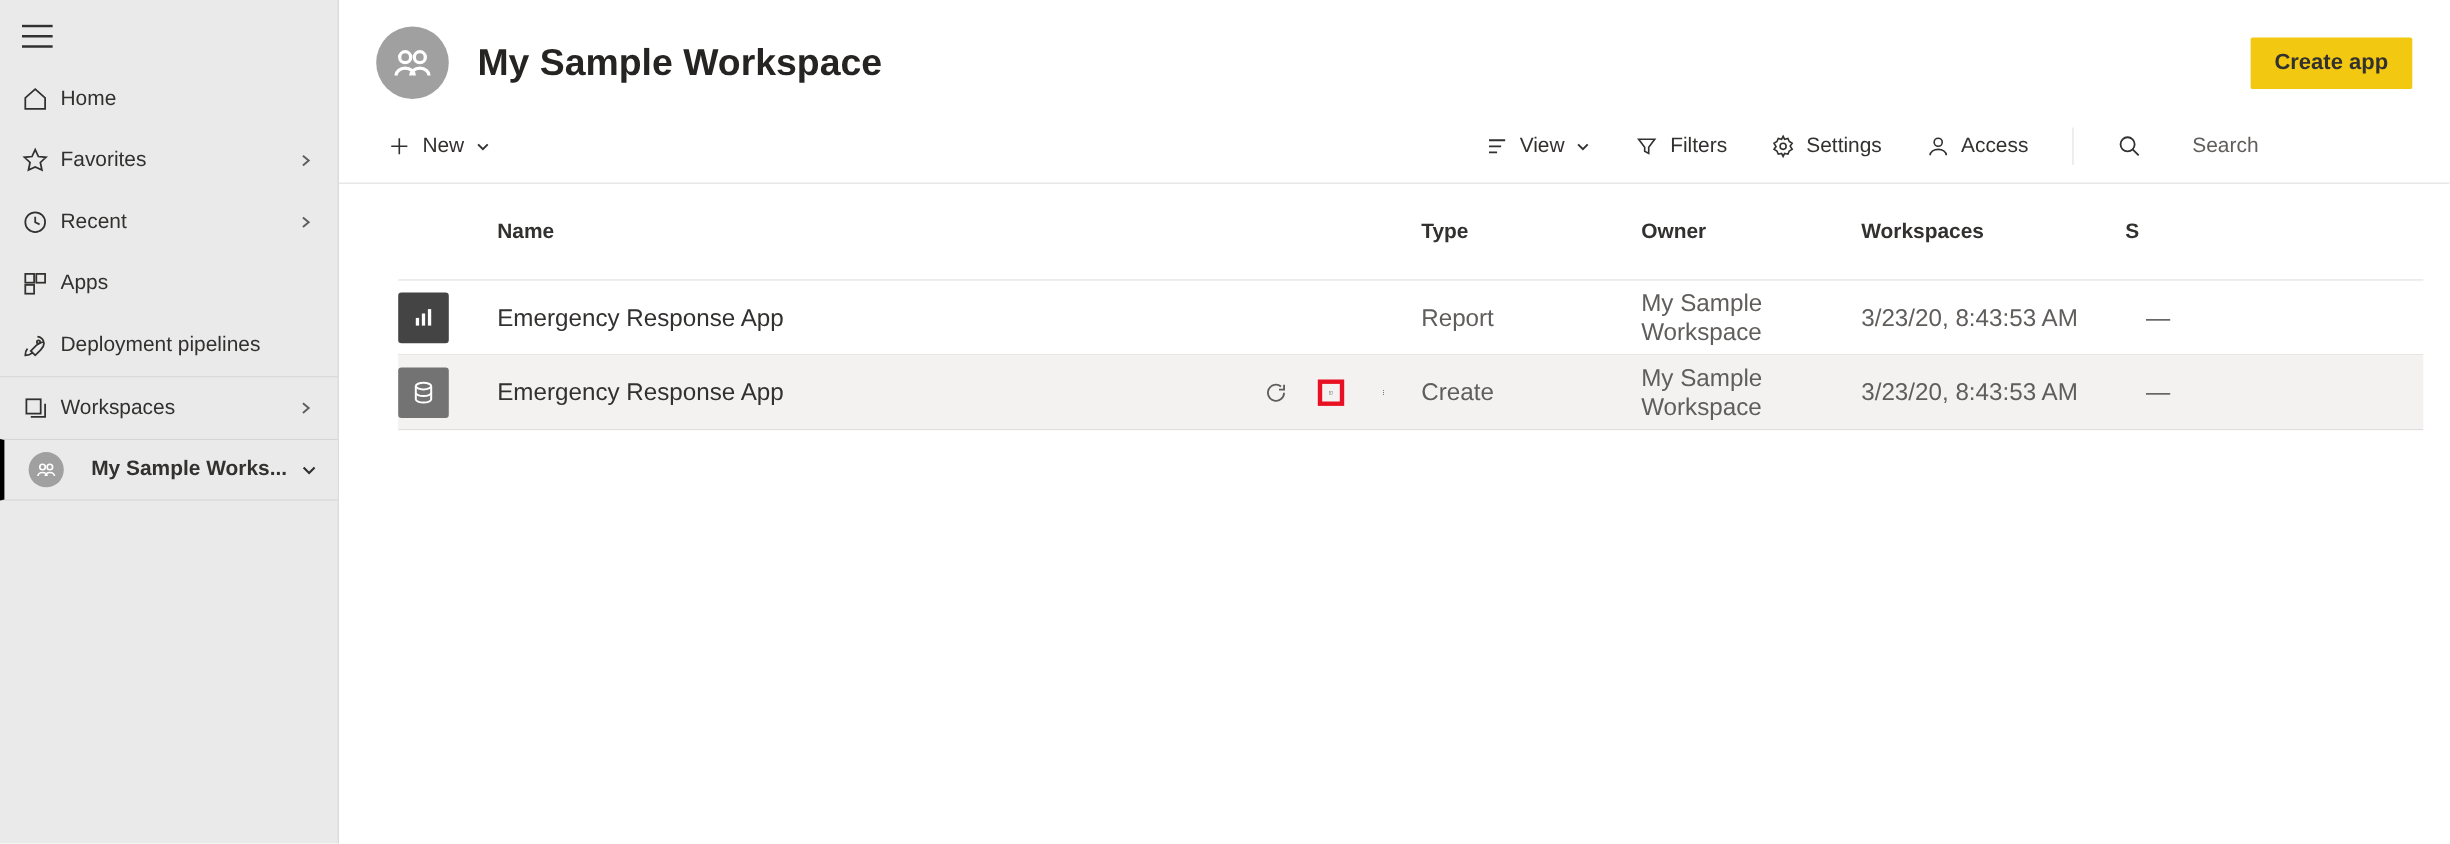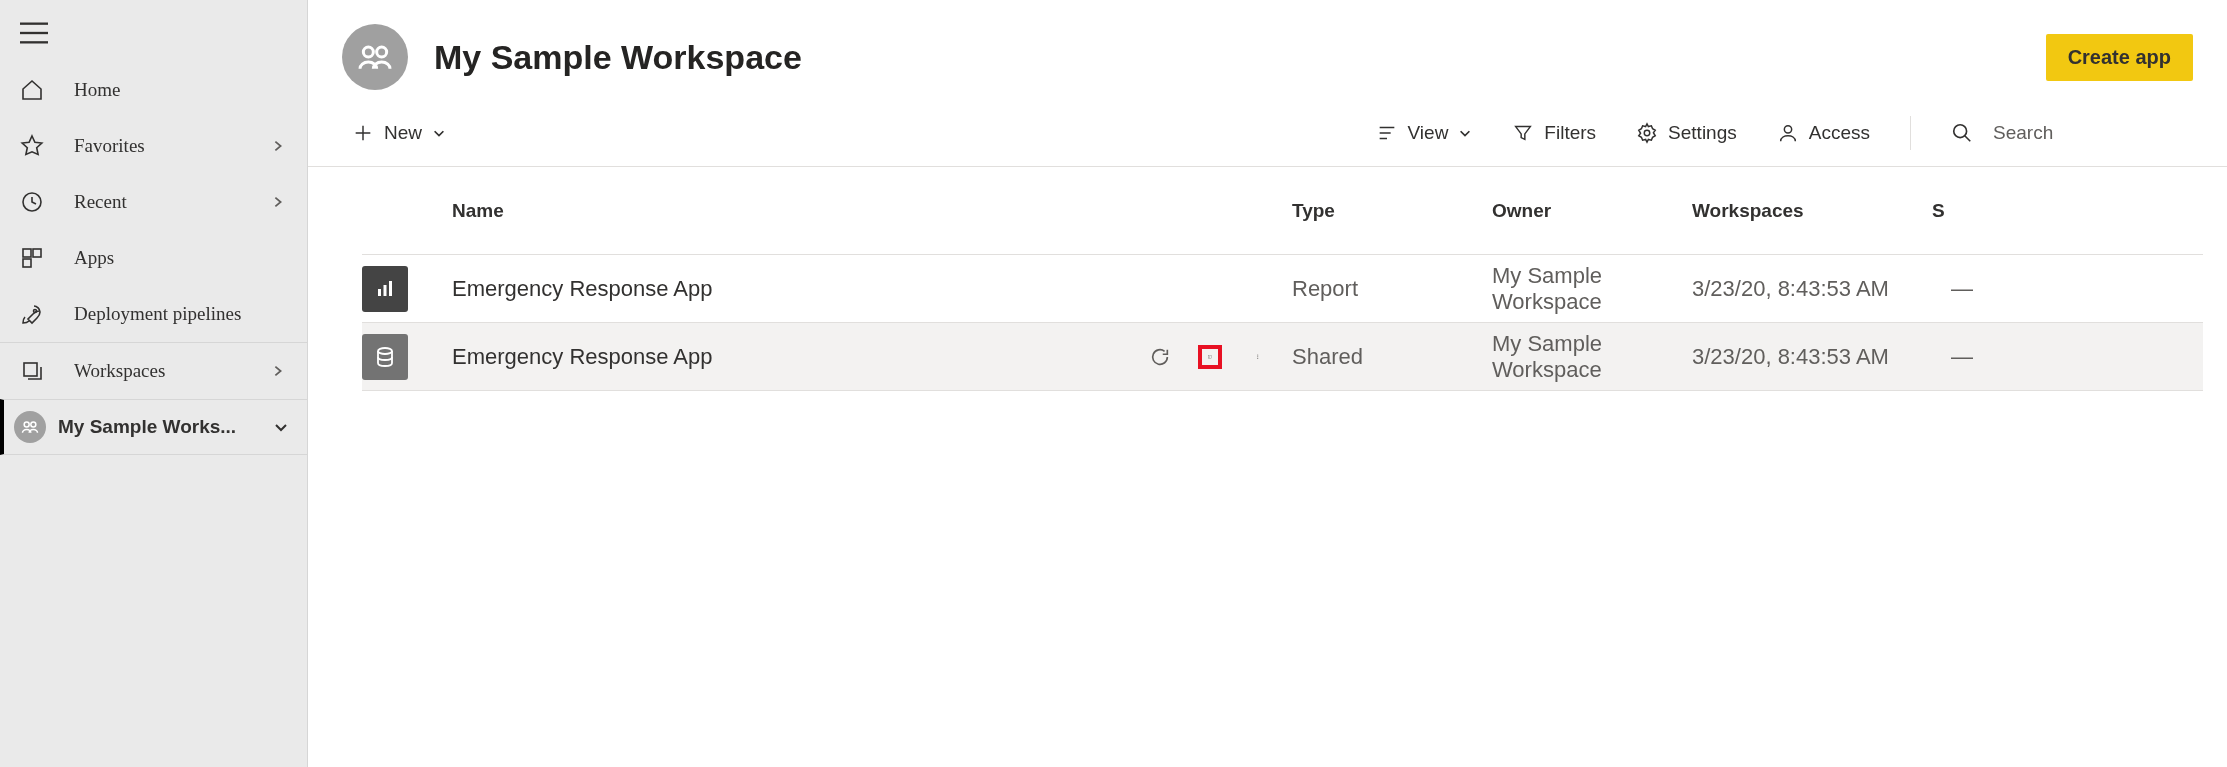--- a/index.html
+++ b/index.html
@@ -27,37 +27,37 @@
   }
   .hamburger svg { width: 28px; height: 22px; }
   .nav-item {
     display: flex;
     align-items: center;
     padding: 0 20px;
     height: 56px;
     font-size: 19px;
     color: #323130;
     cursor: pointer;
-    gap: 30px;
-    font-family: Liberation Serif, serif;
+    gap: 11px;
   }
   .nav-icon { width: 24px; height: 24px; flex-shrink:0; display:flex; align-items:center; justify-content:center;}
   .nav-label { flex: 1; white-space: nowrap; overflow:hidden; text-overflow: ellipsis;}
   .nav-chevron { width: 16px; color: #605e5c; }
   .nav-section-divider { border-top: 1px solid #d6d6d6; }
   .workspace-current {
     display: flex;
     align-items: center;
     height: 56px;
-    padding: 0 18px 0 4px;
+    padding: 0 18px 0 16px;
     gap: 12px;
     background: #eaeaea;
     border-left: 4px solid #000;
     border-top: 1px solid #d6d6d6;
     border-bottom: 1px solid #d6d6d6;
+    text-align: right;
   }
   .workspace-current .ws-avatar {
     width: 32px; height: 32px; border-radius:50%;
     background: #a0a0a0; display:flex; align-items:center; justify-content:center;
     margin-left:6px;
   }
   .workspace-current .ws-label {
     flex:1; font-size: 19px; font-weight:600; white-space:nowrap; overflow:hidden; text-overflow:ellipsis;
   }
   
@@ -96,21 +96,21 @@
     color:#323130; cursor:pointer;
   }
   .tb-spacer { flex:1; }
   .tb-divider { width:1px; height:34px; background:#e1dfdd; }
   .search-box {
     display:flex; align-items:center; gap:20px;
     font-size:19px; color:#605e5c;
   }
   .search-box input {
     border:none; outline:none; font-size:19px;
-    color:#0f766e; background:transparent; width:200px;
+    color:#0f766e; background:transparent; width:200px;margin-left:26px;
   }
   .search-box input::placeholder { color:#605e5c; }
   
   .table-wrap { padding: 0 24px 0 54px; }
   .thead, .trow {
     display:grid;
     grid-template-columns: 90px 480px 360px 200px 200px 240px 60px;
     align-items:center;
     border-bottom:1px solid #e1dfdd;
   }
@@ -350,19 +350,19 @@
             </svg>
         </span>
         <span class="ic">
           <svg viewBox="0 0 24 24" width="6" height="22" fill="#605e5c">
               <circle cx="3" cy="4" r="2"></circle>
               <circle cx="3" cy="11" r="2"></circle>
               <circle cx="3" cy="18" r="2"></circle>
             </svg>
         </span>
       </div>
-      <div style="color:#605e5c">Shared</div>
+      <div style="color:#605e5c">Create</div>
       <div style="color:#605e5c">My Sample Workspace</div>
       <div style="color:#605e5c">3/23/20, 8:43:53 AM</div>
       <div class="dash">—</div>
     </div>
   </div>
 </main>
 
 </body></html>

